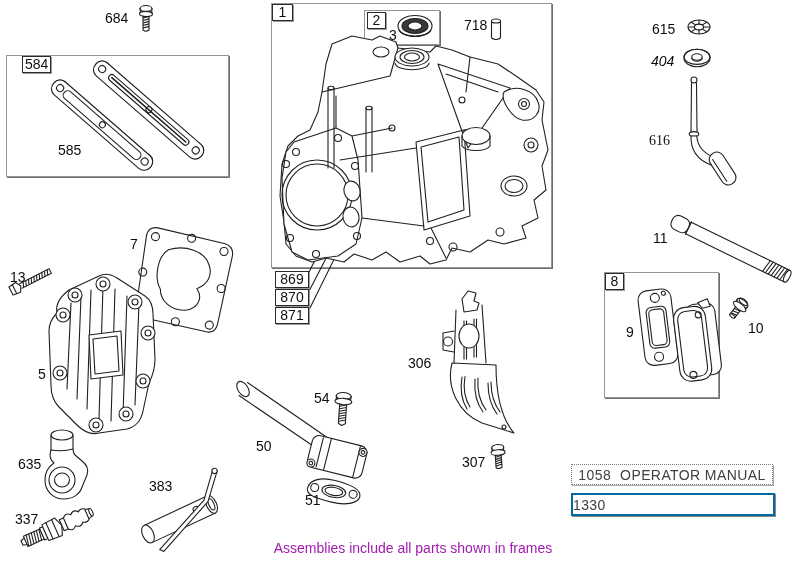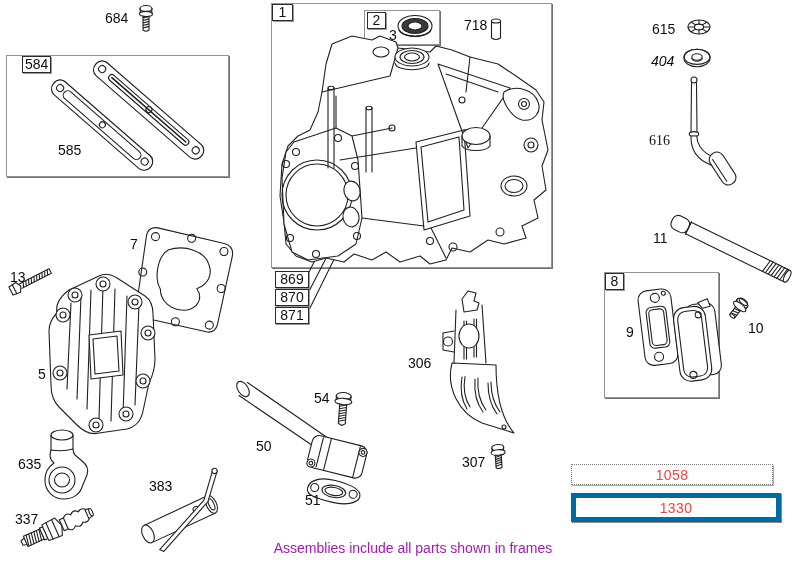--- a/index.html
+++ b/index.html
@@ -4,23 +4,23 @@
 <style>
   html,body{margin:0;padding:0;background:#fff;}
   .stage{position:relative;width:800px;height:566px;background:#ffffff;
          font-family:"Liberation Sans",sans-serif;color:#111;overflow:hidden;}
   .art{position:absolute;left:0;top:0;}
   .frame{position:absolute;border:1px solid #949494;box-shadow:1px 1px 0 #6f6f6f;background:transparent;}
   .tag{position:absolute;background:#fff;border:1px solid #2a2a2a;box-shadow:1px 1px 0 #9a9a9a;
        font-size:14px;line-height:15px;text-align:center;padding:0 2px;min-width:12px;white-space:nowrap;}
   .plabel{position:absolute;font-size:14px;line-height:15px;color:#0d0d0d;white-space:nowrap;}
   .manual{position:absolute;display:flex;align-items:center;justify-content:center;gap:9px;
-          font-size:14px;letter-spacing:.4px;background:#fff;color:#ef4444;white-space:nowrap;}
+          font-size:14px;letter-spacing:.4px;background:#fff;color:#404040;white-space:nowrap;}
   .manual.dotted{border:1px dotted #787878;box-shadow:1px 1px 0 #aaa;}
-  .manual.solid{border:5px solid #0369a1;box-shadow:1px 1px 0 #8a8a8a;}
+  .manual.solid{border:2px solid #0369a1;box-shadow:1px 1px 0 #8a8a8a;justify-content:space-between;}
   .caption{position:absolute;left:26px;width:774px;top:540px;text-align:center;font-size:14px;color:#a21caf;}
 </style>
 </head>
 <body>
 
 <div class="stage">
 
   <div class="frame" style="left:6px;top:55px;width:221px;height:120px;"></div>
   <div class="frame" style="left:271px;top:3px;width:279px;height:263px;"></div>
   <div class="frame" style="left:364px;top:10px;width:74px;height:33px;"></div>
@@ -325,20 +325,21 @@
   <div class="plabel" style="left:462px;top:455px;">307</div>
   <div class="plabel" style="left:652px;top:22px;">615</div>
   <div class="plabel" style="left:651px;top:54px;font-style:italic;">404</div>
   <div class="plabel" style="left:649px;top:133px;font-family:Liberation Serif, serif;">616</div>
   <div class="plabel" style="left:653px;top:231px;">11</div>
   <div class="plabel" style="left:626px;top:325px;">9</div>
   <div class="plabel" style="left:748px;top:321px;">10</div>
 
   <div class="manual dotted" style="left:571px;top:464px;width:200px;height:19px;">
     <span>1058</span>
+    <span>OPERATOR MANUAL</span>
   </div>
   <div class="manual solid" style="left:571px;top:493px;width:200px;height:19px;">
     <span>1330</span>
   </div>
 
   <div class="caption">Assemblies include all parts shown in frames</div>
 
 </div>
 
 </body></html>

